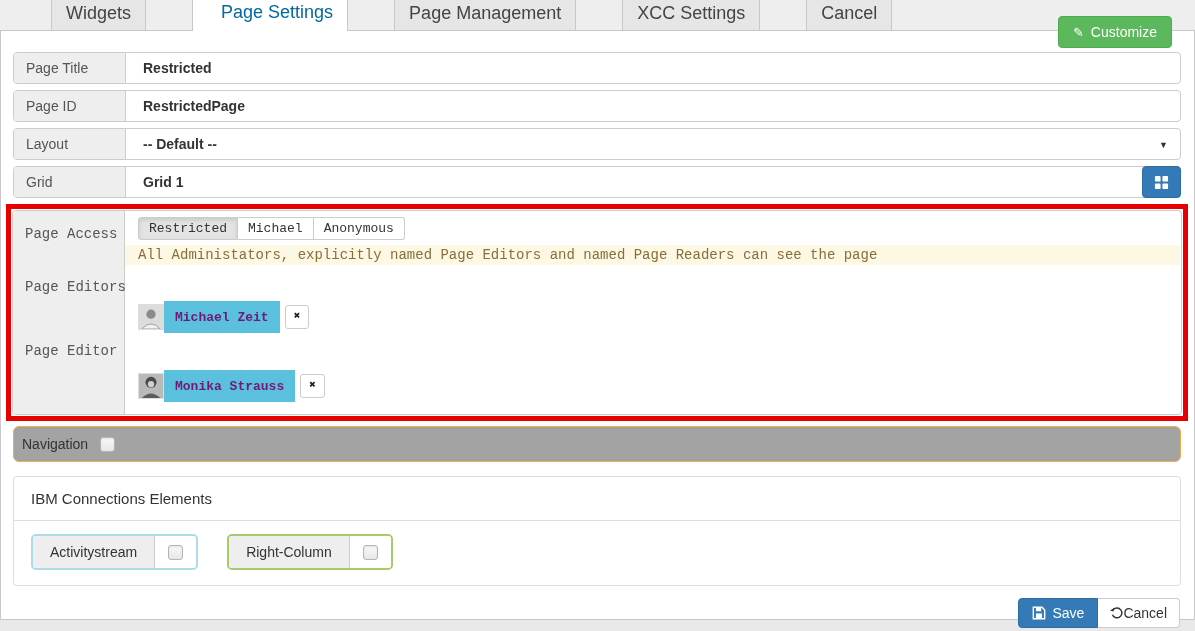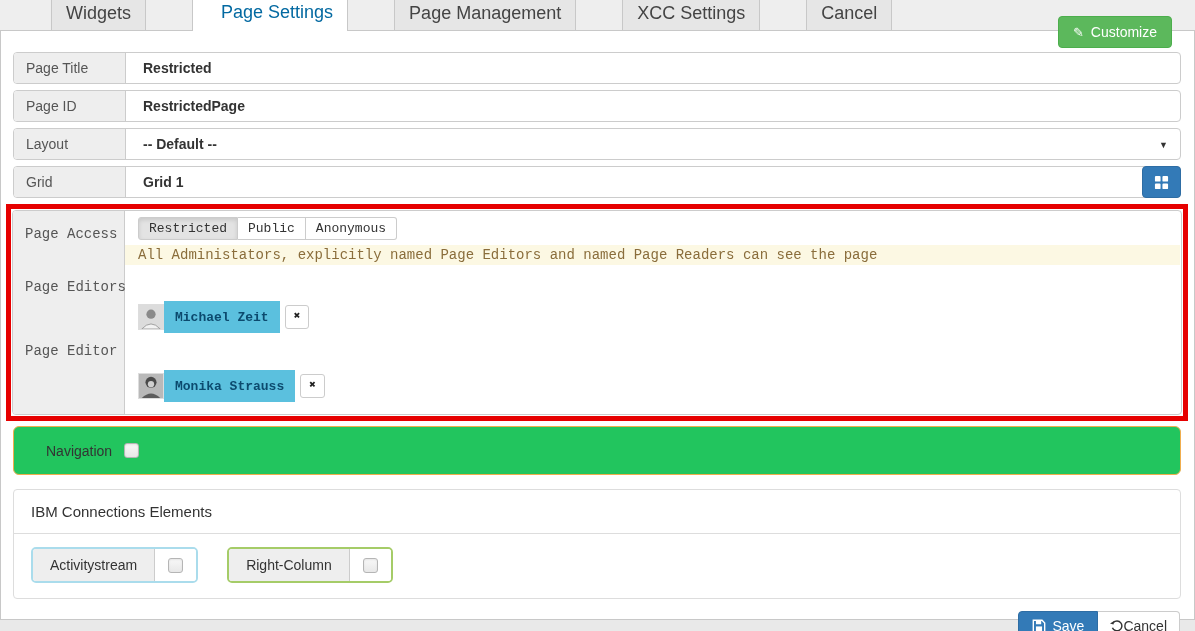--- a/index.html
+++ b/index.html
@@ -36,25 +36,25 @@
   .btn-group .opt { font-size:13px; color:#333; background:#fff; border:1px solid #ccc; padding:3px 10px; cursor:pointer; border-left-width:0; font-family:inherit; }
   .btn-group .opt:first-child { border-left-width:1px; border-radius:3px 0 0 3px; }
   .btn-group .opt:last-child { border-radius:0 3px 3px 0; }
   .btn-group .opt.selected { background:#e3e3e3; box-shadow:inset 0 2px 4px rgba(0,0,0,.12); }
   .info-bar { margin-top:5px; background:#fcf8e3; color:#8a6d3b; padding:2px 8px 2px 13px; font-size:14px; }
   .chip-row { display:flex; margin-left:13px; }
   .chip-row.reader { margin-top:36px; }
   .chip-row.editor { margin-top:37px; }
   .chip { display:flex; align-items:center; }
   .chip .avatar { width:26px; height:26px; display:block; border:1px solid #ddd; }
-  .chip .chip-name { background:#5bc0de; color:#0c4a6e; font-weight:bold; font-size:13px; padding:16px 11px; height:26px; display:flex; align-items:center; }
+  .chip .chip-name { background:#5bc0de; color:#701a75; font-weight:bold; font-size:13px; padding:16px 11px; height:26px; display:flex; align-items:center; }
   .chip .chip-x { margin-left:5px; background:#fff; border:1px solid #ccc; border-radius:3px; font-size:11px; font-weight:bold; color:#222; padding:4px 8px; cursor:pointer; line-height:1.2; font-family:inherit; }
 
   
-  .nav-row { border:1px solid #f0ad4e; border-radius:6px; height:49px; display:flex; align-items:center; padding-left:32px; margin:0 0 9px 0; background:#22c55e; }
+  .nav-row { border:1px solid #f0ad4e; border-radius:6px; height:36px; display:flex; align-items:center; padding-left:8px; margin:0 0 9px 0; background:#a3a3a3; }
   .nav-row .nav-label { color:#333; margin-right:12px; }
 
   .checkbox { width:15px; height:15px; border:1px solid #b5b5b5; border-radius:3px; background:linear-gradient(#f8f8f8,#e8e8e8); box-shadow:inset 0 1px 2px rgba(0,0,0,.08); display:inline-block; cursor:pointer; flex-shrink:0; }
 
   
   .ibm-panel { border:1px solid #ddd; border-radius:4px; margin-top:14px; background:#fff; }
   .ibm-header { padding:13px 17px; color:#333; font-size:15px; border-bottom:1px solid #ddd; }
   .ibm-body { padding:13px 17px 15px; display:flex; gap:29px; }
   .widget-box { display:flex; border-radius:5px; overflow:hidden; background:#fff; }
   .widget-box.activitystream { border:2px solid #aadcec; }
@@ -119,21 +119,21 @@
     <div class="highlight">
       <div class="access-row">
         <div class="access-labels">
           <div class="lbl lbl-access">Page Access</div>
           <div class="lbl lbl-reader">Page Editors</div>
           <div class="lbl lbl-editor">Page Editor</div>
         </div>
         <div class="access-content">
           <div class="btn-group">
             <button class="opt selected">Restricted</button>
-            <button class="opt">Public</button>
+            <button class="opt">Michael</button>
             <button class="opt">Anonymous</button>
           </div>
           <div class="info-bar">All Administators, explicitly named Page Editors and named Page Readers can see the page</div>
 
           <div class="chip-row reader">
             <div class="chip">
               <svg class="avatar" viewBox="0 0 26 26">
                 <rect width="26" height="26" fill="#dcdcdc"></rect>
                 <circle cx="13" cy="10" r="5" fill="#8a8a8a"></circle>
                 <path d="M3 26 Q13 15 23 26 Z" fill="#f2f2f2" stroke="#9a9a9a" stroke-width="1"></path>

